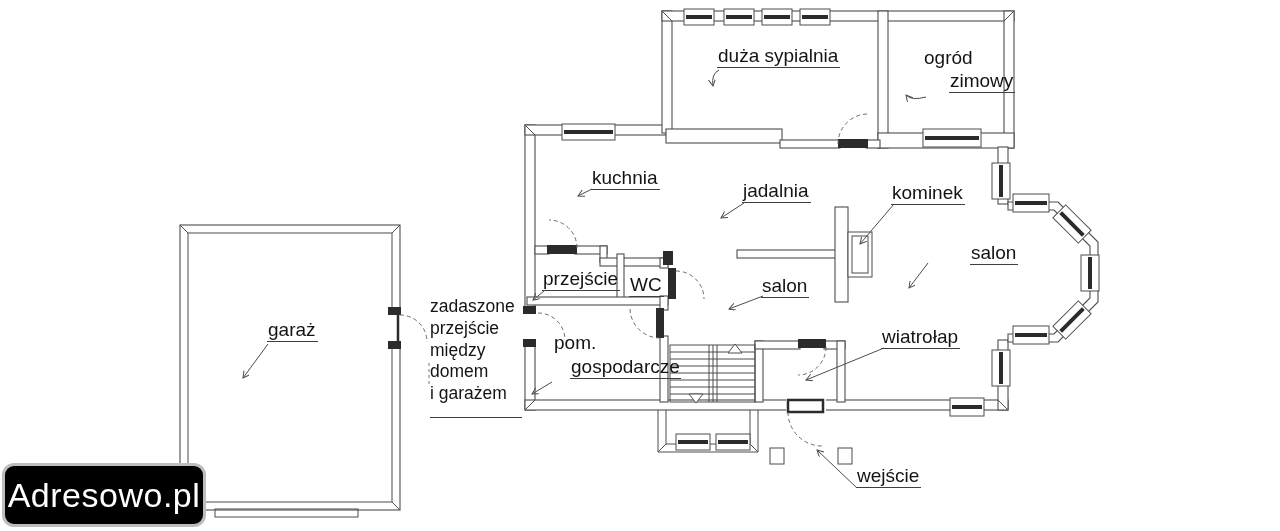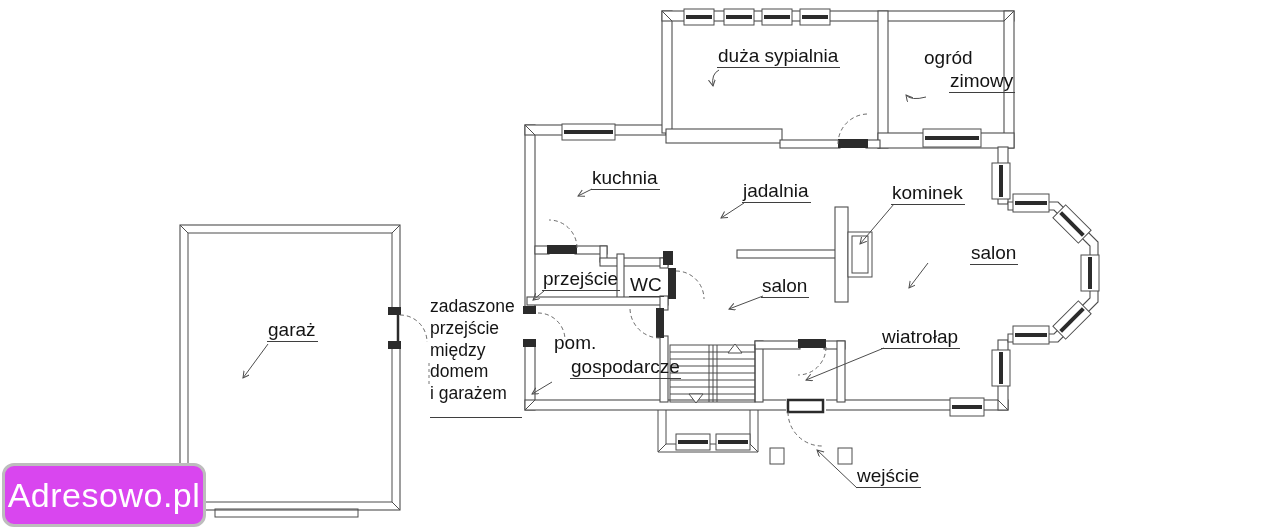--- a/index.html
+++ b/index.html
@@ -5,21 +5,21 @@
   html,body{margin:0;padding:0;background:#fff;}
   #stage{position:relative;width:1280px;height:531px;background:#fff;overflow:hidden;
          font-family:"Liberation Sans", sans-serif;}
   #plan-svg{position:absolute;left:0;top:0;}
   .lbl{position:absolute;font-size:19px;color:#141414;white-space:nowrap;line-height:21px;}
   .ul{border-bottom:1.5px solid #3f3f3f;padding:0 2px 1px 1px;}
   .passage{position:absolute;left:430px;top:277px;font-size:17.5px;color:#141414;line-height:21.8px;margin-top:19px;}
   .passage .pline{white-space:nowrap;}
   .passage .ul2{display:inline-block;min-width:92px;border-bottom:1.5px solid #3f3f3f;padding-bottom:12px;}
   #watermark{position:absolute;left:2px;top:463px;width:198px;height:58px;
-             background:#d946ef;border:3px solid #bdbdbd;border-radius:12px;
+             background:#000000;border:3px solid #bdbdbd;border-radius:12px;
              color:#fff;font-size:34px;line-height:58px;text-align:center;letter-spacing:0.5px;}
   
   .wall{fill:#ffffff;stroke:#4d4d4d;stroke-width:1.1;}
   .thin{fill:none;stroke:#4d4d4d;stroke-width:1;}
   .df{fill:#2b2b2b;stroke:none;}
   .gap{fill:#ffffff;stroke:none;}
   .arc{fill:none;stroke:#6b6b6b;stroke-width:1;stroke-dasharray:4 3;}
   .leader{fill:none;stroke:#4d4d4d;stroke-width:1;}
   .winf{fill:#ffffff;stroke:#4d4d4d;stroke-width:1;}
 </style>

